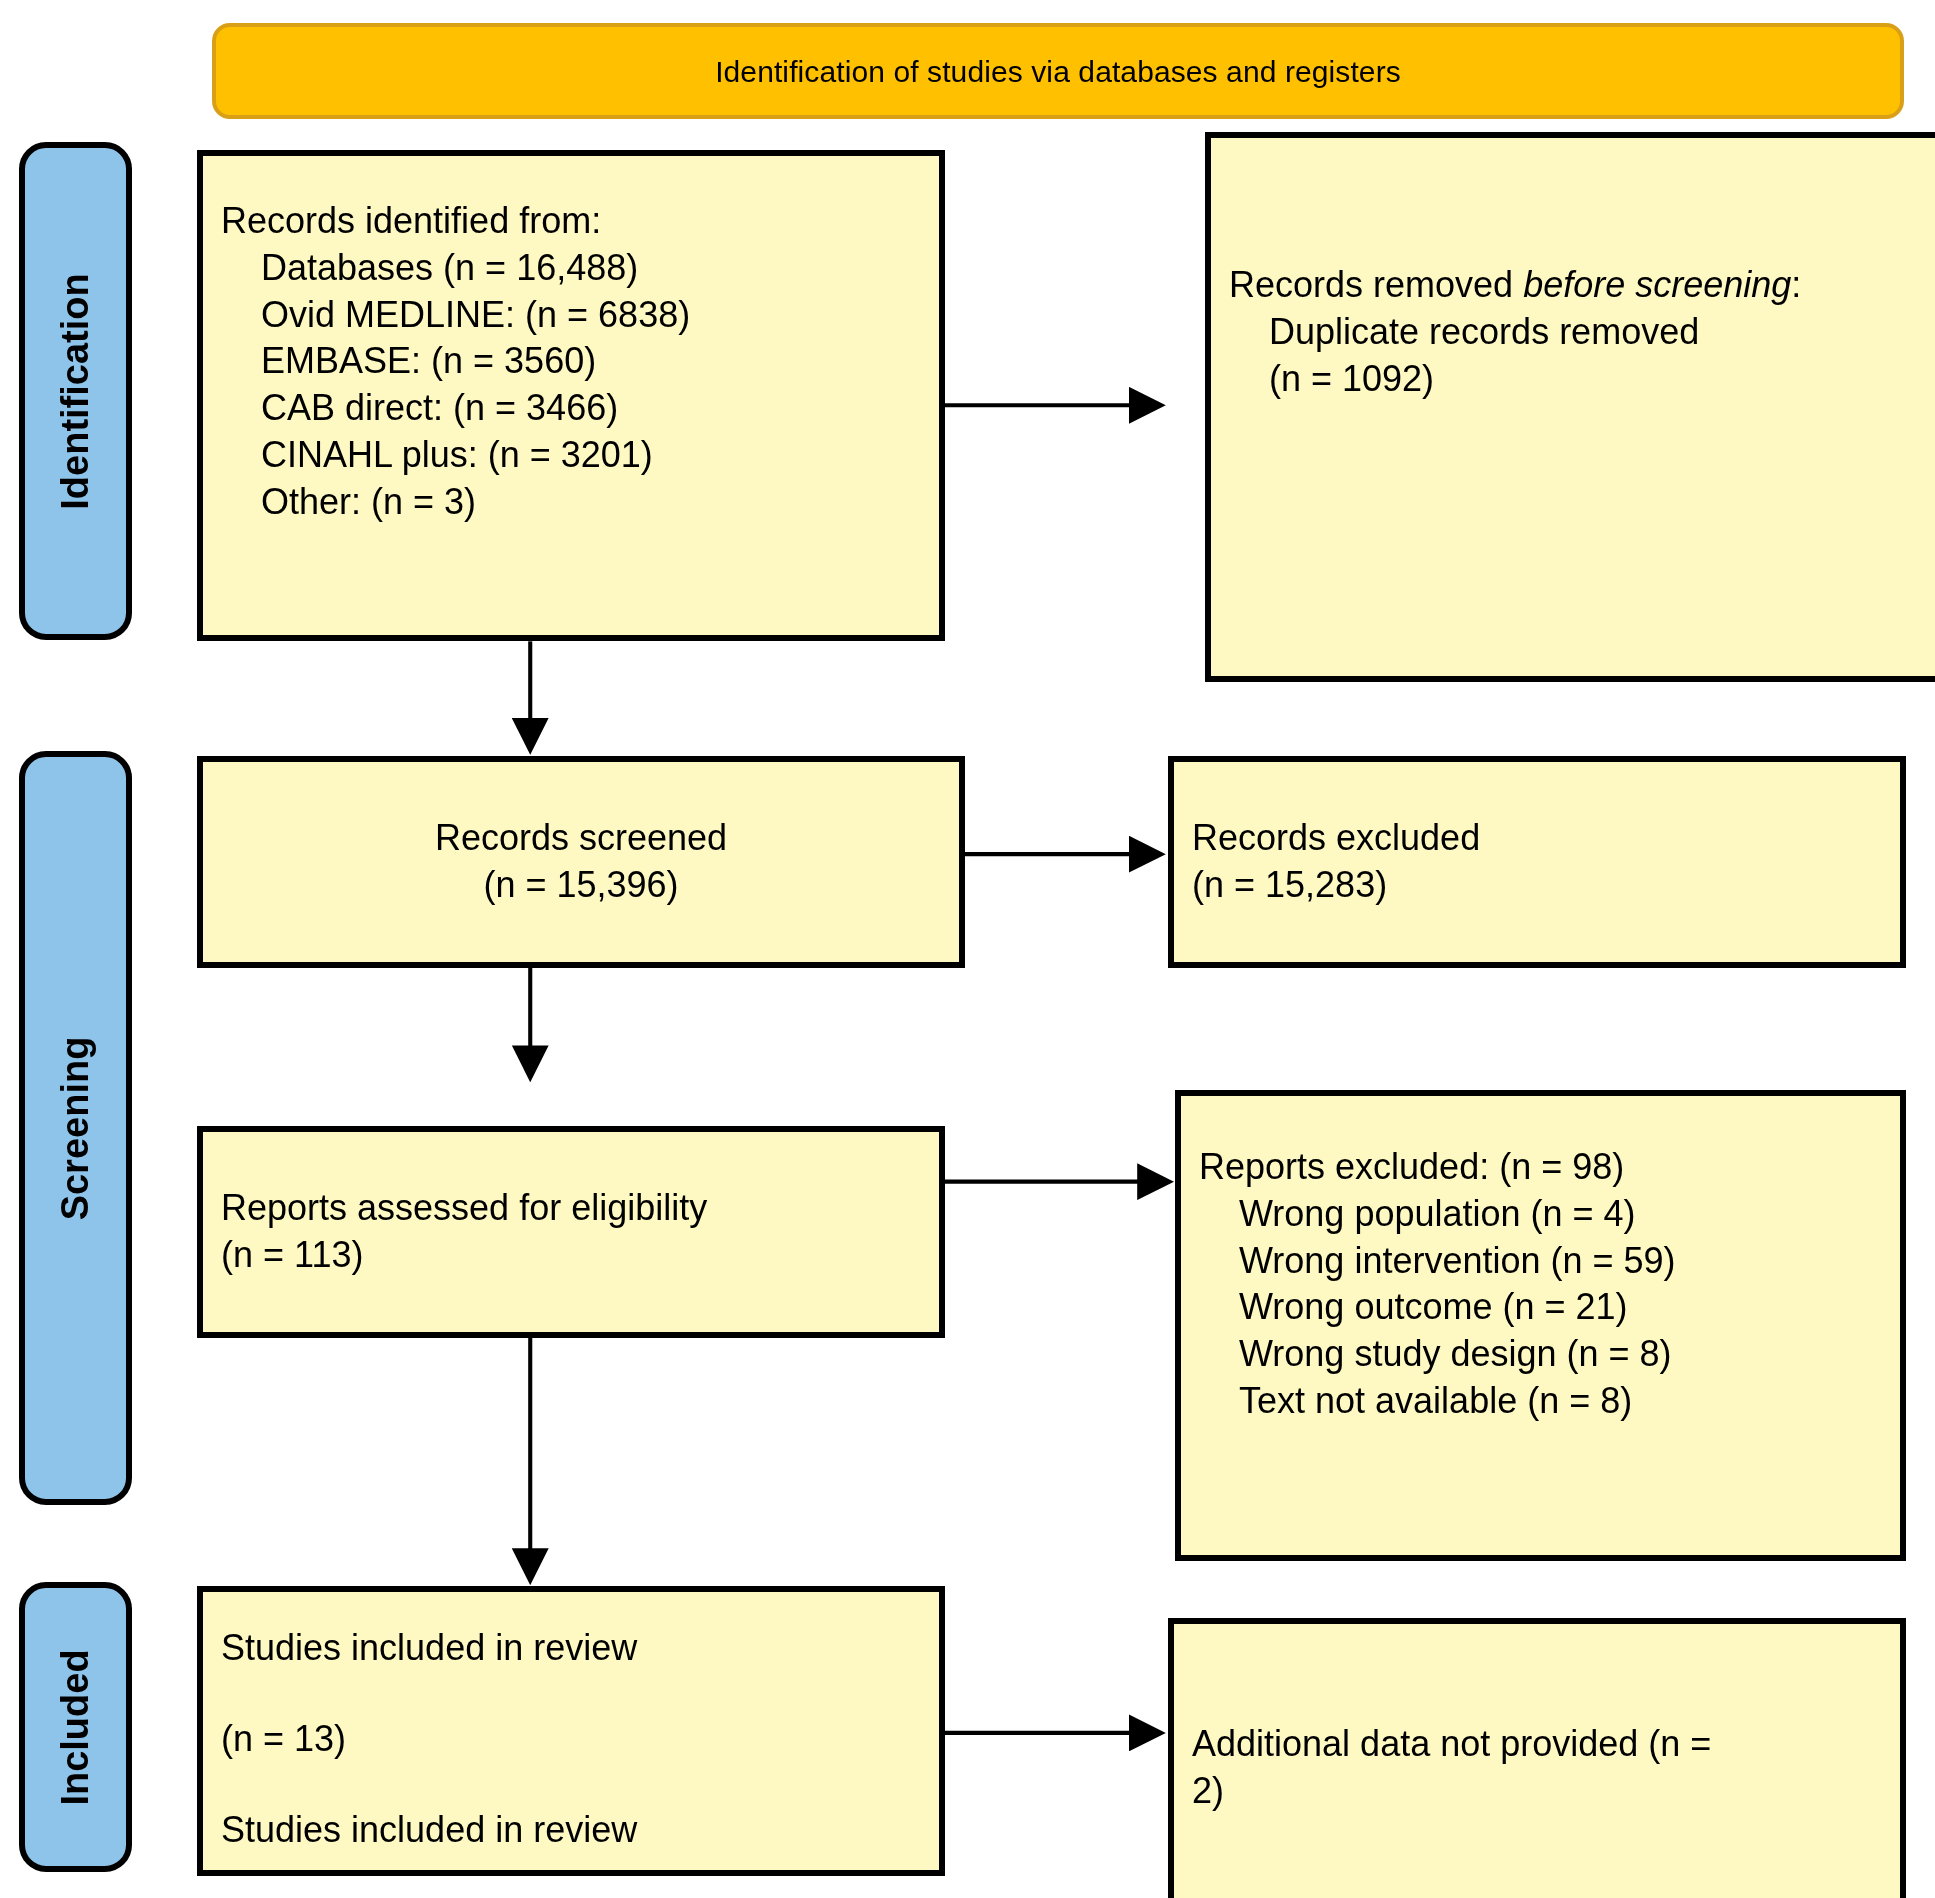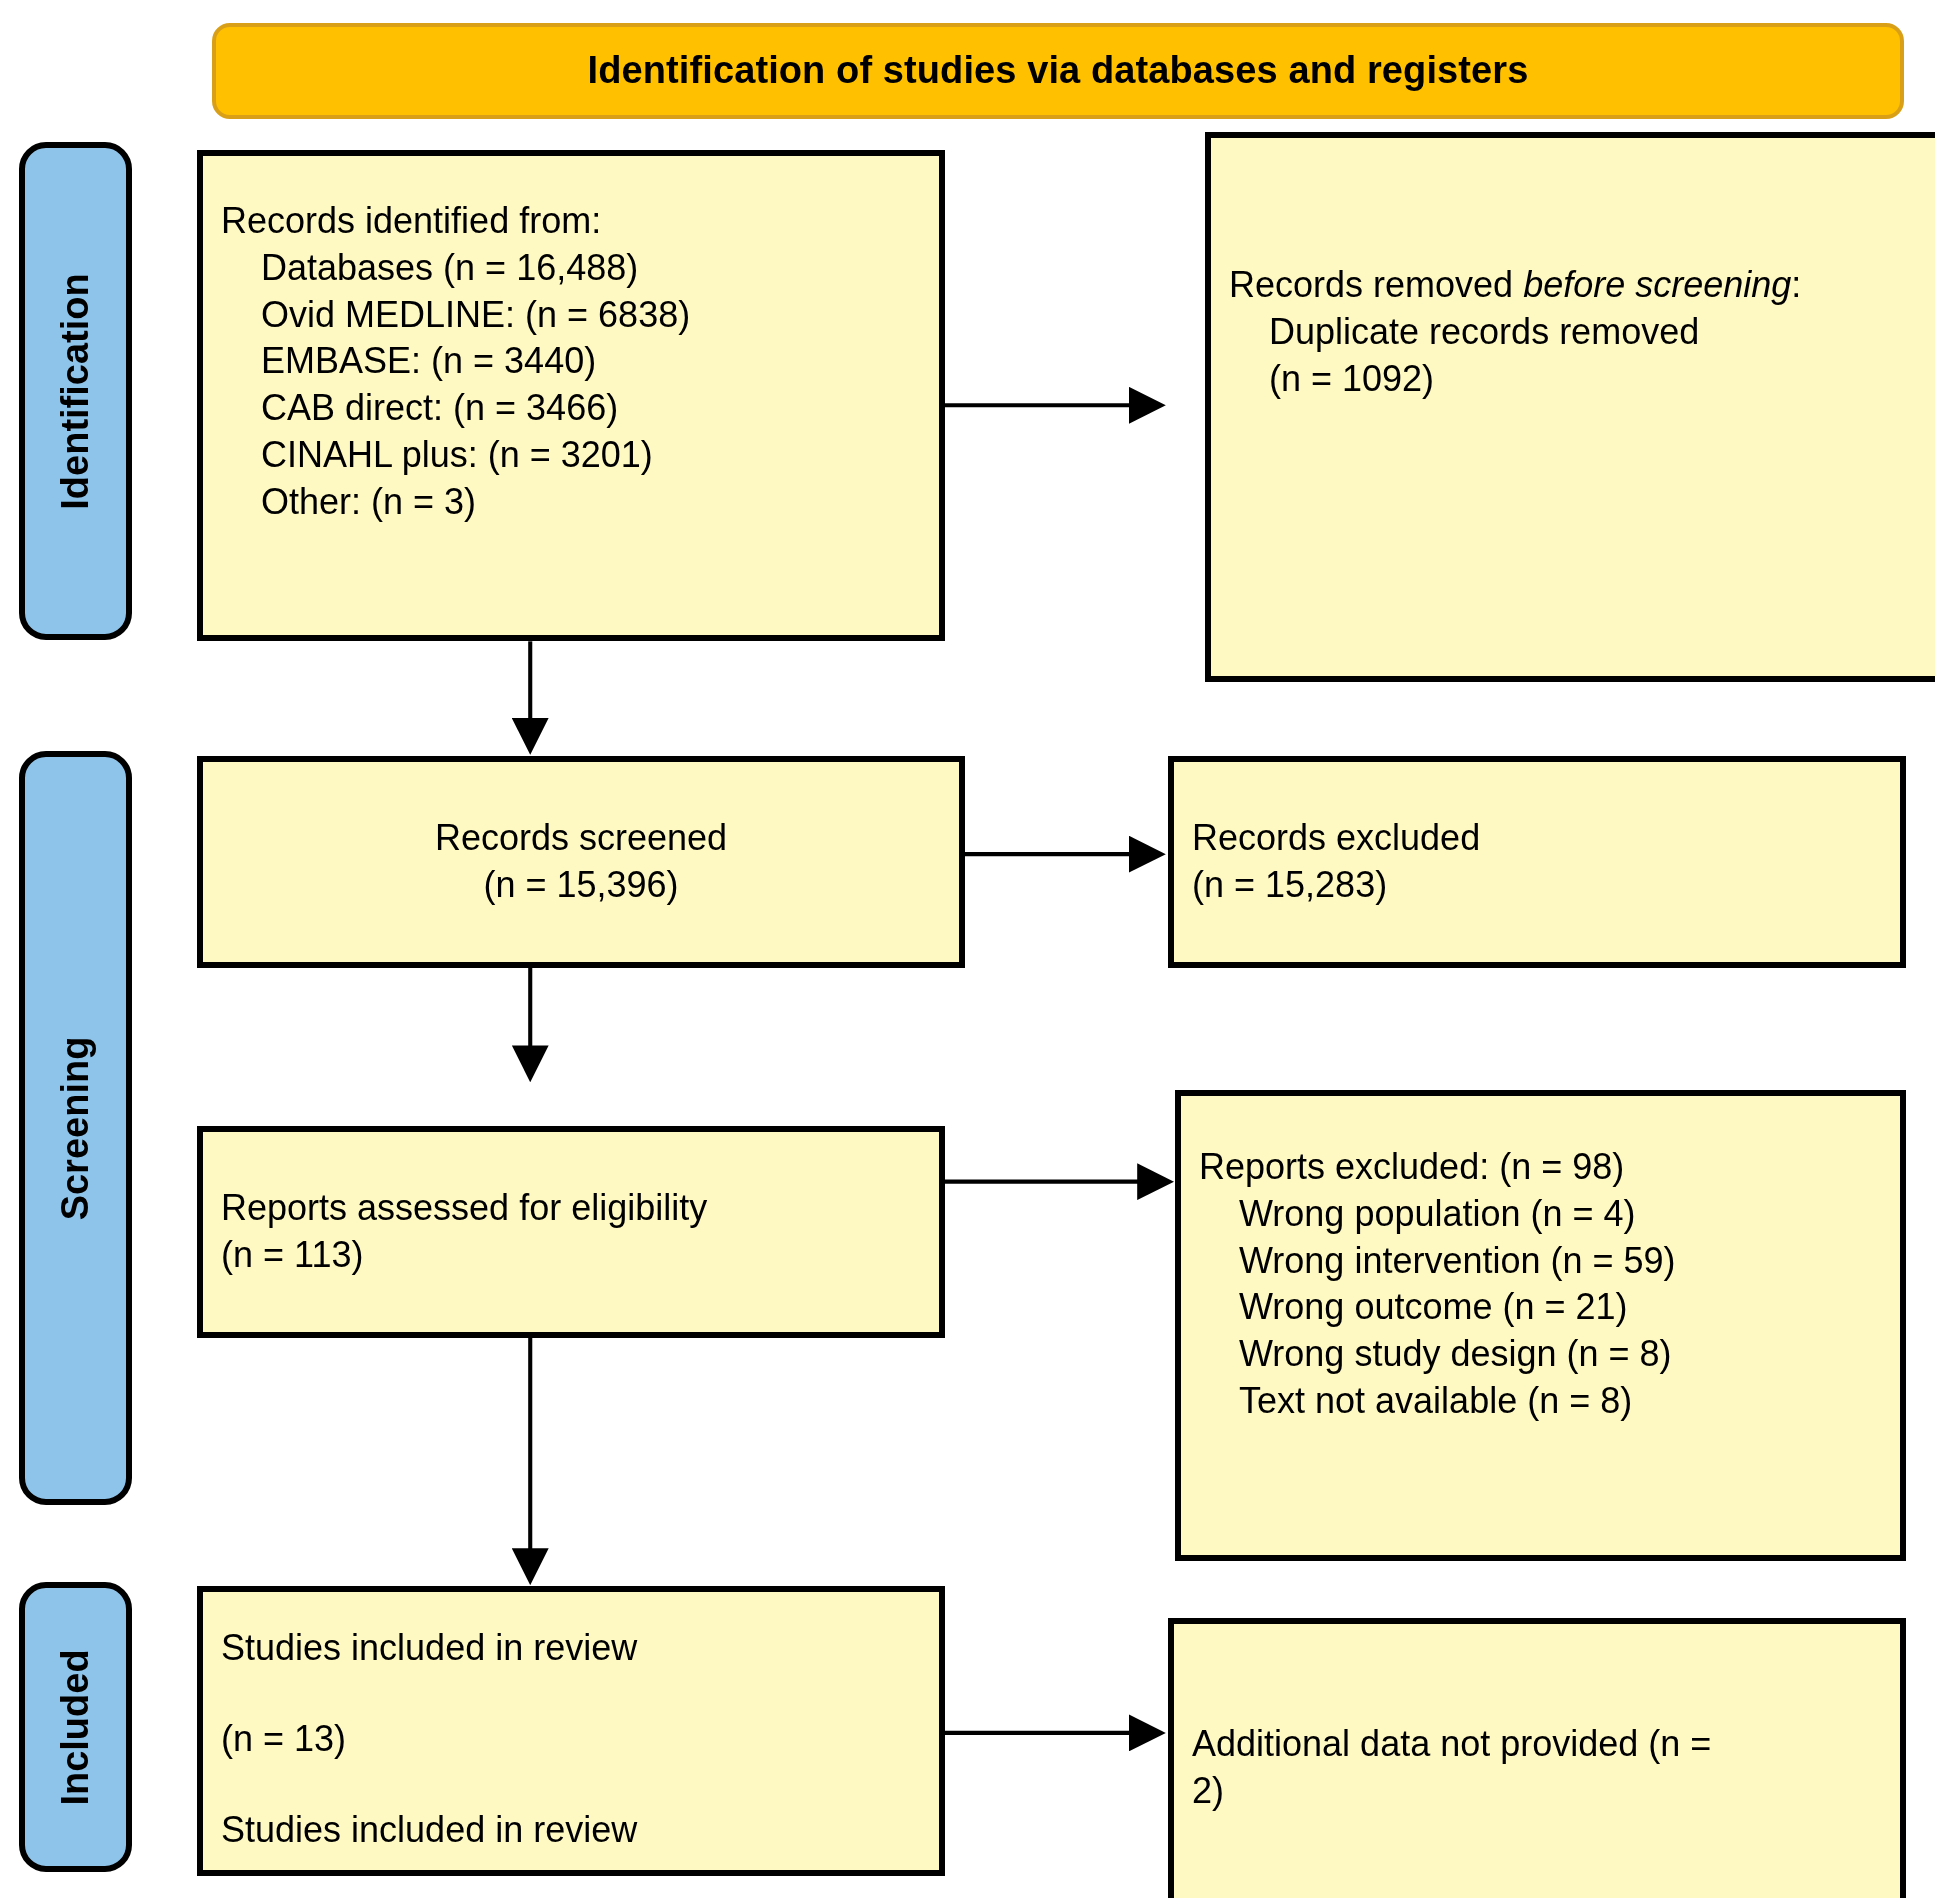--- a/index.html
+++ b/index.html
@@ -27,22 +27,22 @@
     height: 96px;
     background: #FFC000;
     border: 4.8px solid #D9A017;
     border-radius: 18px;
     box-sizing: border-box;
     display: flex;
     align-items: center;
     justify-content: center;
   }
   .header-banner .title {
-    font-size: 38px;
-    font-weight: bold;
+    font-size: 30px;
+    font-weight: normal;
     color: #000000;
     letter-spacing: 0.1px;
     text-align: right;
     line-height: 1.1;
   }
 
   
   .stage-label {
     position: absolute;
     background: #8FC4EA;
@@ -151,21 +151,21 @@
 
     <line x1="777" y1="1898" x2="777" y2="2315" stroke="#000000" stroke-width="6" marker-end="url(#arrowhead)"></line>
 
     <line x1="1384" y1="2540" x2="1700" y2="2540" stroke="#000000" stroke-width="6" marker-end="url(#arrowhead)"></line>
   </svg>
 
   <div class="flow-box" id="box-identified">
     <div class="line">Records identified from:</div>
     <div class="line indent">Databases (n = 16,488)</div>
     <div class="line indent">Ovid MEDLINE: (n = 6838)</div>
-    <div class="line indent">EMBASE: (n = 3440)</div>
+    <div class="line indent">EMBASE: (n = 3560)</div>
     <div class="line indent">CAB direct: (n = 3466)</div>
     <div class="line indent">CINAHL plus: (n = 3201)</div>
     <div class="line indent">Other: (n = 3)</div>
   </div>
 
   <div class="flow-box" id="box-screened">
     <div class="line">Records screened</div>
     <div class="line">(n = 15,396)</div>
   </div>
 

